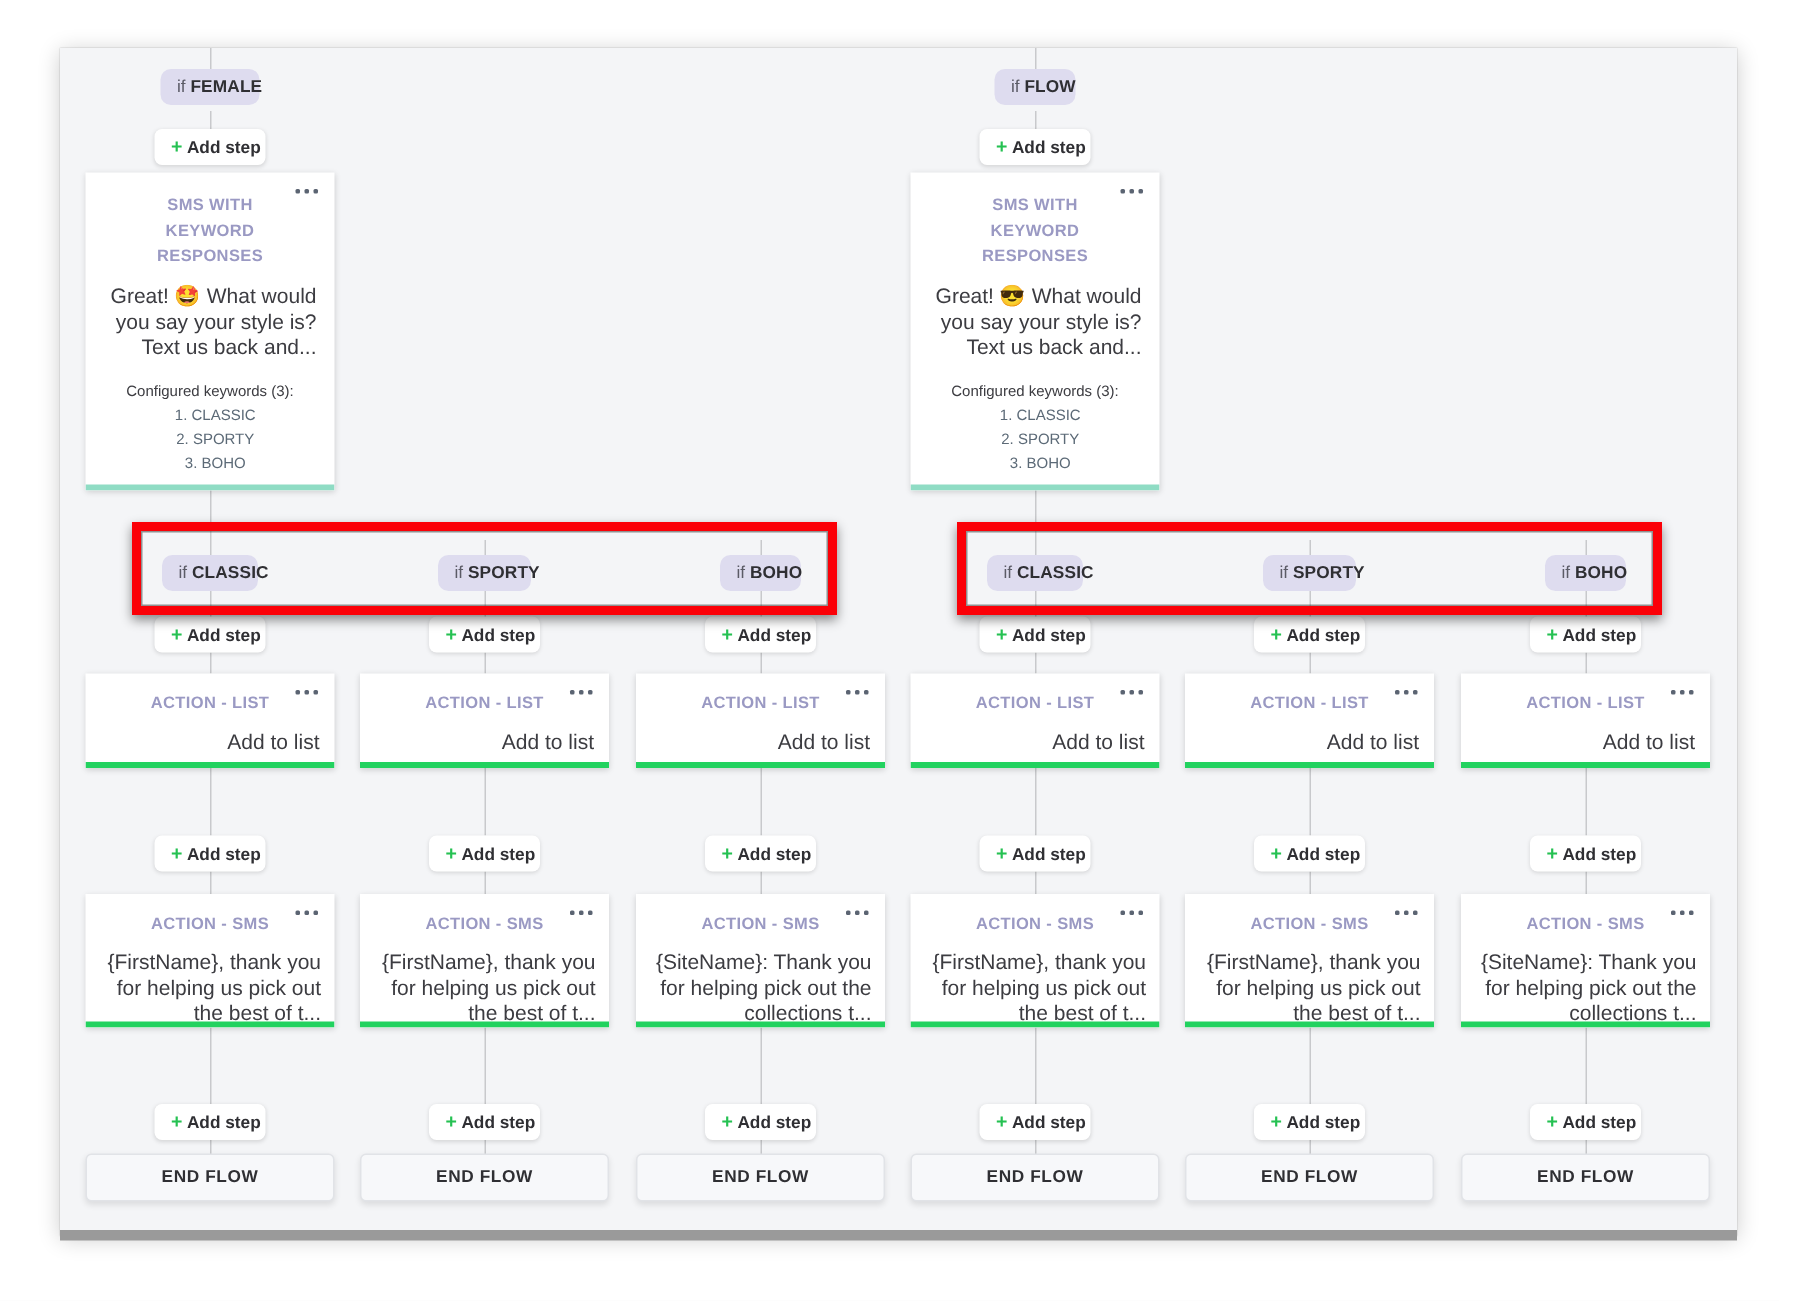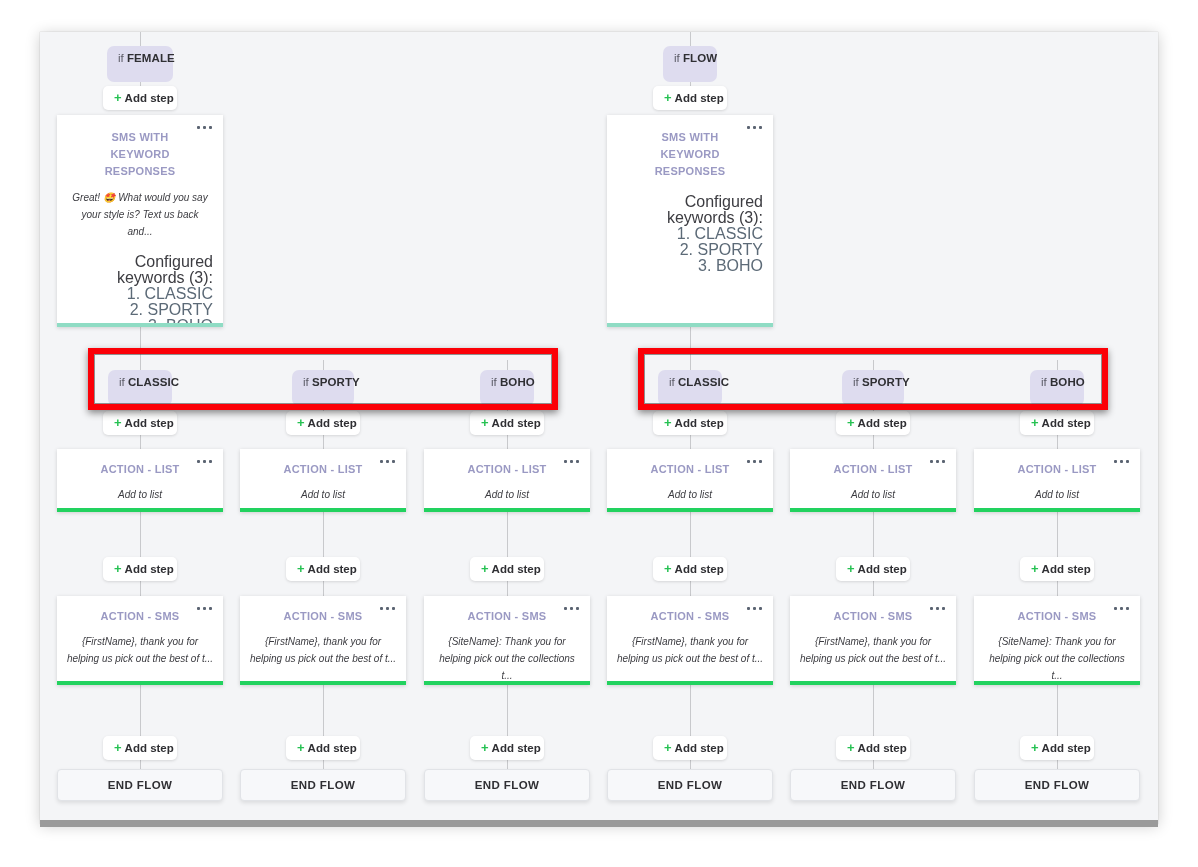--- a/index.html
+++ b/index.html
@@ -48,21 +48,21 @@
     position: absolute;
     width: 1px;
     background: #c8c9cc;
   }
 
   
   .pill {
     position: absolute;
     background: #dedcef;
     border-radius: 7px;
-    height: 36px;
+    height: 24px;
     line-height: 24px;
     text-align: center;
     font-size: 11.5px;
     color: #2f2f33;
     white-space: nowrap;
     padding: 0 11px;
     box-sizing: border-box;
   }
   .pill .kw { font-weight: 700; letter-spacing: .1px; }
   .pill .iff { color: #5b5b66; font-weight: 400; }
@@ -105,31 +105,30 @@
   }
   .card-title {
     text-align: center;
     color: #9a99c3;
     font-weight: 700;
     font-size: 11px;
     letter-spacing: .25px;
     line-height: 17px;
   }
   .card-body {
-    text-align: center;
+    text-align: right;
     color: #3c3c41;
-    font-size: 10px;
+    font-size: 14px;
     line-height: 17px;
-    font-style: italic;
   }
   .kwlist {
     color: #5c6a77;
-    font-size: 16px;
+    font-size: 10px;
     line-height: 16px;
-    text-align: right;
+    text-align: center;
   }
   .kwlist .kwhead { color: #3c3c41; }
   .dots {
     position: absolute;
     top: 11px;
     right: 11px;
     display: flex;
     gap: 3px;
   }
   .dots i {
@@ -259,20 +258,21 @@
       <span class="plus">+</span><span>Add step</span>
     </div>
 
     <div class="card" style="left:567px; top:83px; width:166px; height:212px;">
       <div class="dots">
           <i></i>
           <i></i>
           <i></i>
         </div>
       <div class="card-title" style="margin:14px 34px 0 34px;">SMS WITH KEYWORD RESPONSES</div>
+      <div class="card-body" style="margin:9px 12px 0 12px;">Great! 😎 What would you say your style is? Text us back and...</div>
       <div class="kwlist" style="margin:14px 10px 0 10px;">
         <div class="kwhead">Configured keywords (3):</div>
         <div style="padding-left:7px;">1. CLASSIC</div>
         <div style="padding-left:7px;">2. SPORTY</div>
         <div style="padding-left:7px;">3. BOHO</div>
       </div>
       <div class="card-accent" style="background:#8fdcc4;"></div>
     </div>
 
     <div class="pill" style="left:68px; top:338px; width:64px;">

